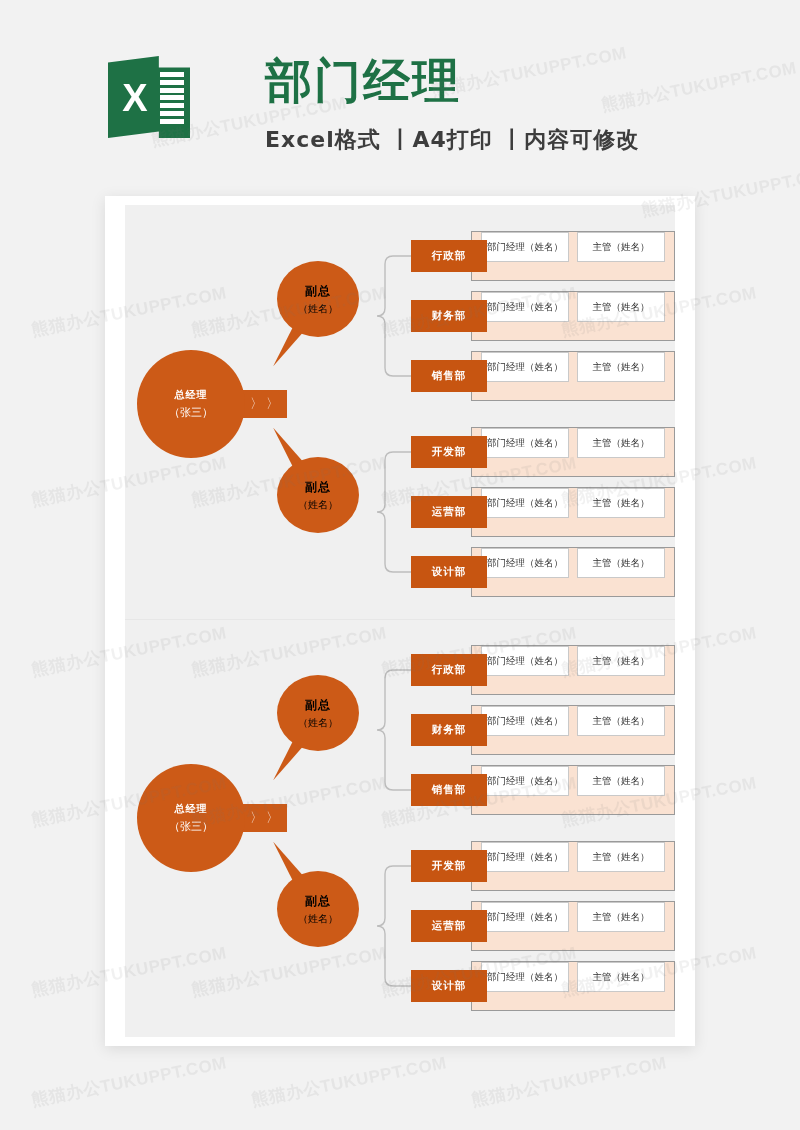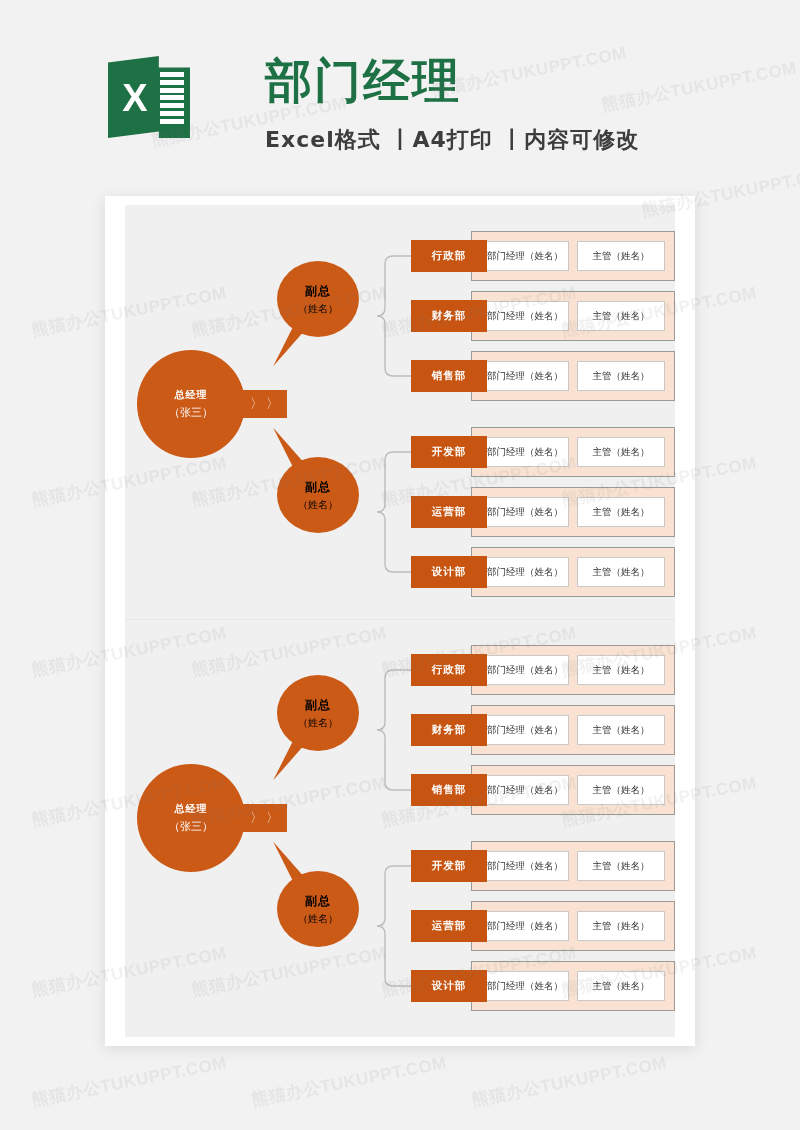--- a/index.html
+++ b/index.html
@@ -120,21 +120,21 @@
   }
 
   
   .bracket { position: absolute; z-index: 3; }
 
   
   .dept-row { position: absolute; left: 286px; width: 264px; height: 50px; }
   .dept-panel {
     position: absolute; left: 60px; top: 0; width: 204px; height: 50px;
     background: #fae2d2; border: 1px solid #9a9a9a;
-    display: flex; align-items: center; gap: 8px; padding: 0 9px;
+    display: flex; align-items: flex-start; gap: 8px; padding: 0 9px;
   }
   .dept-panel .cell {
     flex: 1; height: 30px; background: #ffffff; border: 1px solid #c9c9c9;
     display: flex; align-items: center; justify-content: center;
     font-size: 9.5px; color: #303030; white-space: nowrap;
   }
   .dept-label {
     position: absolute; left: 0; top: 9px; width: 76px; height: 32px;
     background: #c75511;
     display: flex; align-items: center; justify-content: center;

